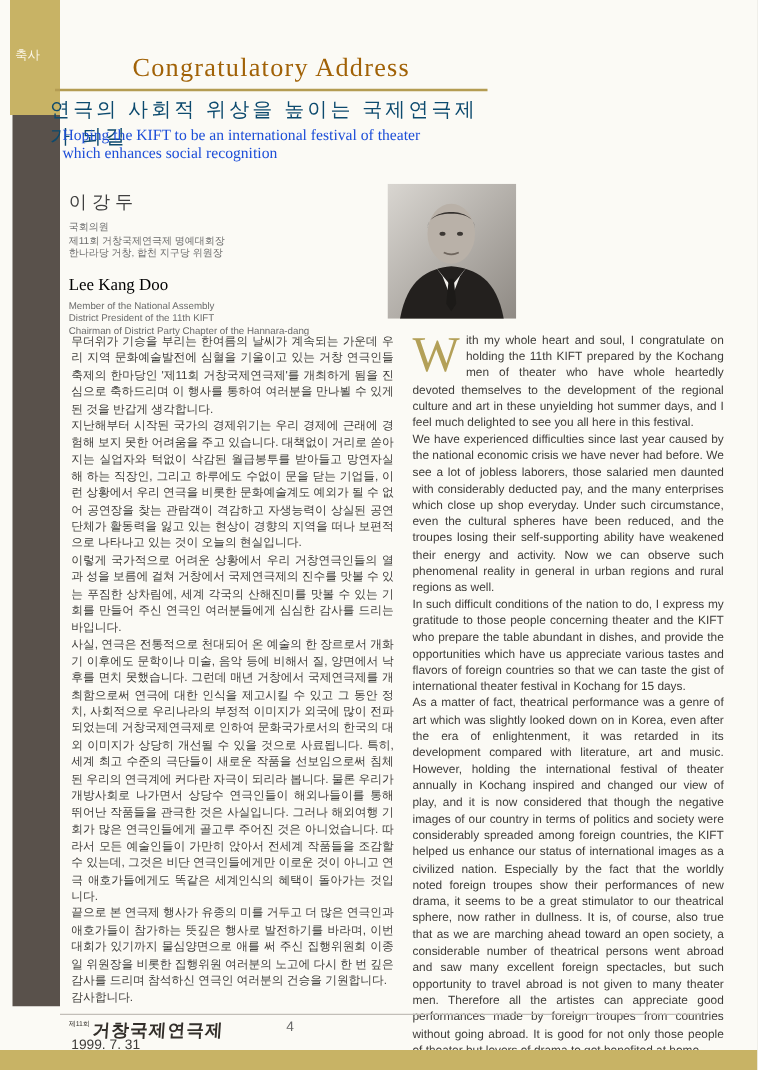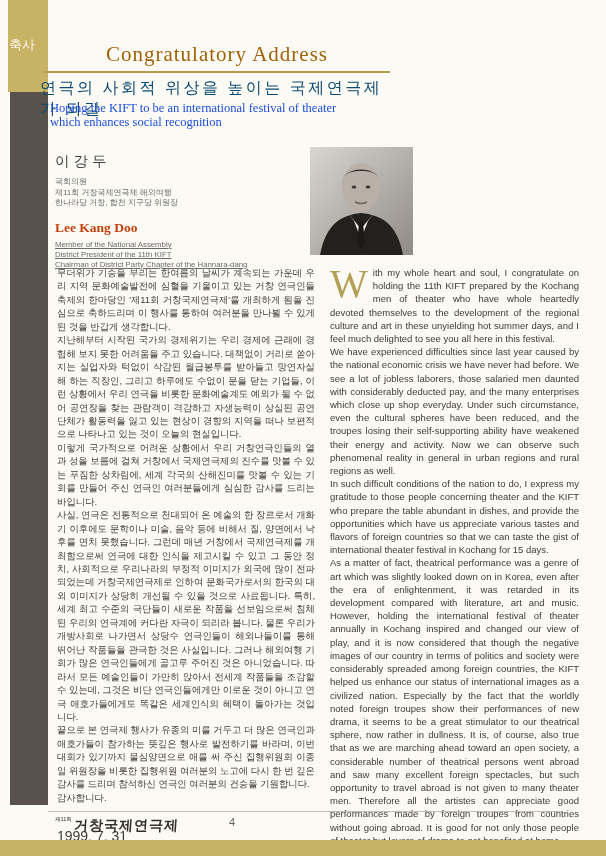--- a/index.html
+++ b/index.html
@@ -5,21 +5,21 @@
   html,body { margin:0; padding:0; background:#e8e6e0; }
   .page {
     position:relative; width:606px; height:856px; margin:0 auto;
     background:#fbfaf5; overflow:hidden;
     font-family:"Liberation Sans", sans-serif;
   }
   
   .tab-gold { position:absolute; left:8px; top:0; width:40px; height:92px; background:#c8b365; }
   .tab-label {
     position:absolute; top:36px; left:0; width:28px; text-align:center;
-    color:#fcf7e8; font-size:13px; line-height:17px;
+    color:#fcf7e8; font-size:10px; line-height:17px;
   }
   .tab-label span { display:block; }
   .tab-dark { position:absolute; left:10px; top:92px; width:38px; height:713px; background:#59514b; }
 
   
   .title {
     position:absolute; top:42px; left:44px; width:346px; text-align:center;
     font-family:"Liberation Serif", serif; font-size:21px; letter-spacing:1px;
     color:#a16207;
   }
@@ -30,34 +30,34 @@
   }
   .subtitle-en {
     position:absolute; top:102px; left:50px; width:340px; 
     font-family:"Liberation Serif", serif; font-size:12.5px; line-height:13.5px; color:#1d4ed8;
   }
 
   
   .profile-text { position:absolute; top:152px; left:55px; width:245px; text-align:left; }
   .name-ko { font-size:14.5px; letter-spacing:4px; color:#3f3f3f; margin-bottom:6px; }
   .role-ko div { font-size:8px; color:#6b6b6b; line-height:10.5px; }
-  .name-en { font-family:"Liberation Serif", serif; font-size:13.5px; color:#c2410c; margin-top:11px; margin-bottom:4px;font-weight:bold; }
-  .role-en div { font-size:7.8px; color:#6b6b6b; line-height:10px;text-decoration:underline; }
+  .name-en { font-family:"Liberation Serif", serif; font-size:13.5px; color:#000000; margin-top:11px; margin-bottom:4px; }
+  .role-en div { font-size:7.8px; color:#6b6b6b; line-height:10px; }
   .photo { position:absolute; left:310px; top:147px; width:103px; height:108px; }
 
   
   .col { position:absolute; top:266px; color:#3e3c39; }
   .col p { margin:0; text-align:justify; }
   .col-ko { left:57px; width:258px; font-size:9.4px; line-height:13.45px; }
   .col-en { left:330px; width:249px; font-size:9.5px; line-height:13.2px; }
   .col-en p.lead::first-letter {
     float:left; font-family:"Liberation Serif", serif; font-size:40px; line-height:32px;
     color:#b3a058; padding:2px 5px 0 0;
   }
-  .date-ko { margin-top:26px; font-size:14px; }
+  .date-ko { margin-top:26px; font-size:11px; }
 
   
   .footer-rule { position:absolute; top:811px; left:48px; width:514px; height:1px; background:#c2beb8; }
   .footer-logo { position:absolute; top:816px; left:55px; color:#332f2a; }
   .footer-logo .prefix { font-size:5.5px; vertical-align:top; margin-right:2px; }
   .footer-logo .brush { font-size:14px; font-weight:bold; letter-spacing:1px; transform:skewX(-4deg); display:inline-block; }
   .page-number { position:absolute; top:816px; left:220px; width:24px; text-align:center; font-size:11px; color:#666; }
   .bottom-band { position:absolute; top:840px; left:0; width:606px; height:16px; background:#c8b365; }
 </style>
 </head>
@@ -77,21 +77,21 @@
   <div class="subtitle-ko">연극의 사회적 위상을 높이는 국제연극제가 되길</div>
   <div class="subtitle-en">
     <div>Hoping the KIFT to be an international festival of theater</div>
     <div>which enhances social recognition</div>
   </div>
 
   <div class="profile-text">
     <div class="name-ko">이강두</div>
     <div class="role-ko">
       <div>국회의원</div>
-      <div>제11회 거창국제연극제 해외여행</div>
+      <div>제11회 거창국제연극제 명예대회장</div>
       <div>한나라당 거창, 합천 지구당 위원장</div>
     </div>
     <div class="name-en">Lee Kang Doo</div>
     <div class="role-en">
       <div>Member of the National Assembly</div>
       <div>District President of the 11th KIFT</div>
       <div>Chairman of District Party Chapter of the Hannara-dang</div>
     </div>
   </div>
 

